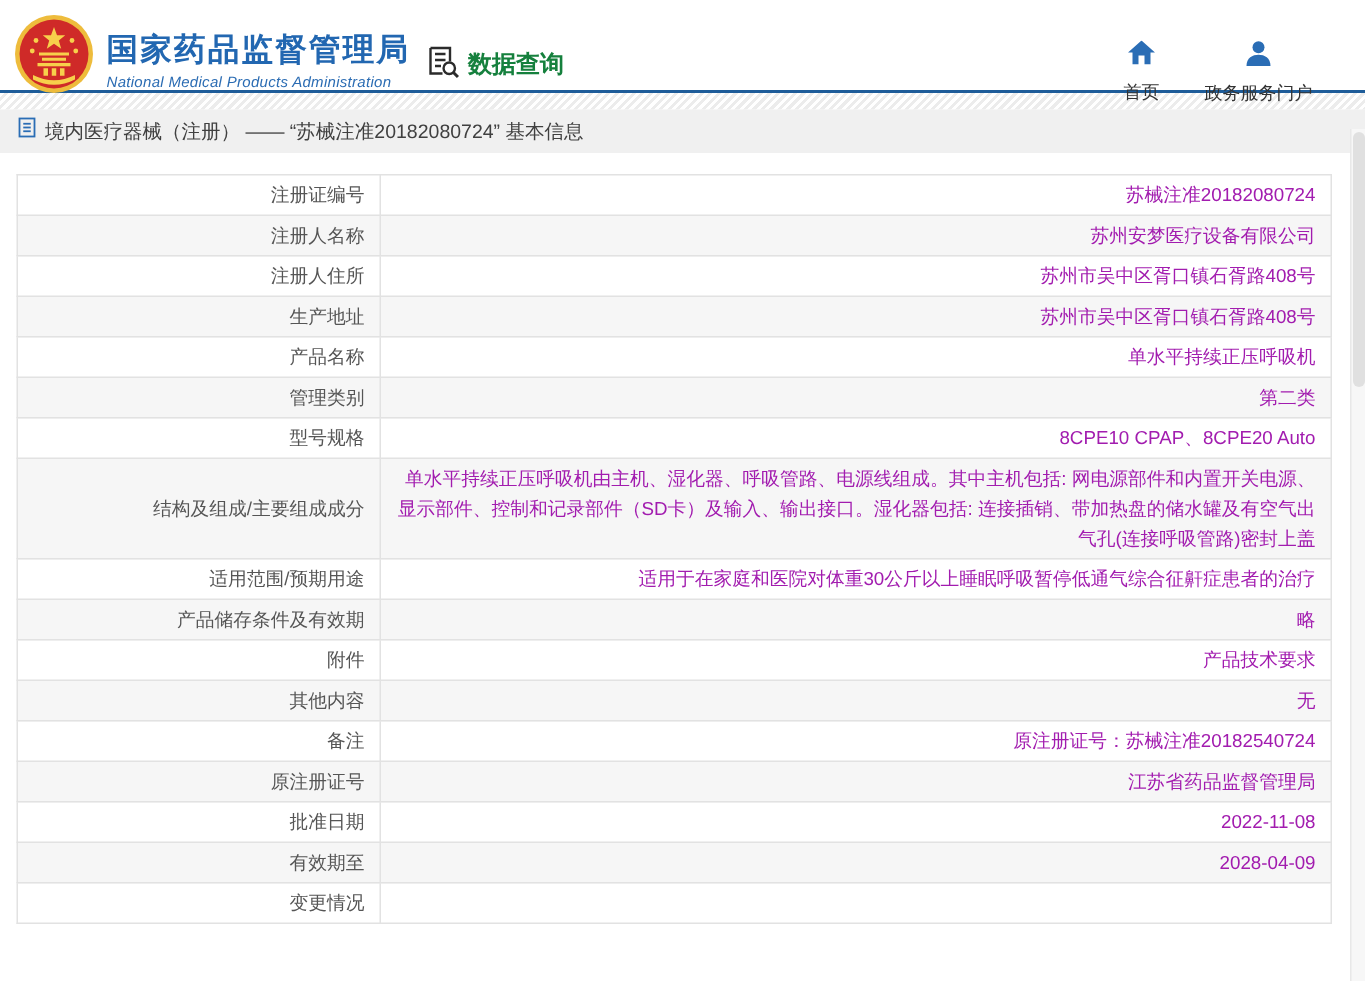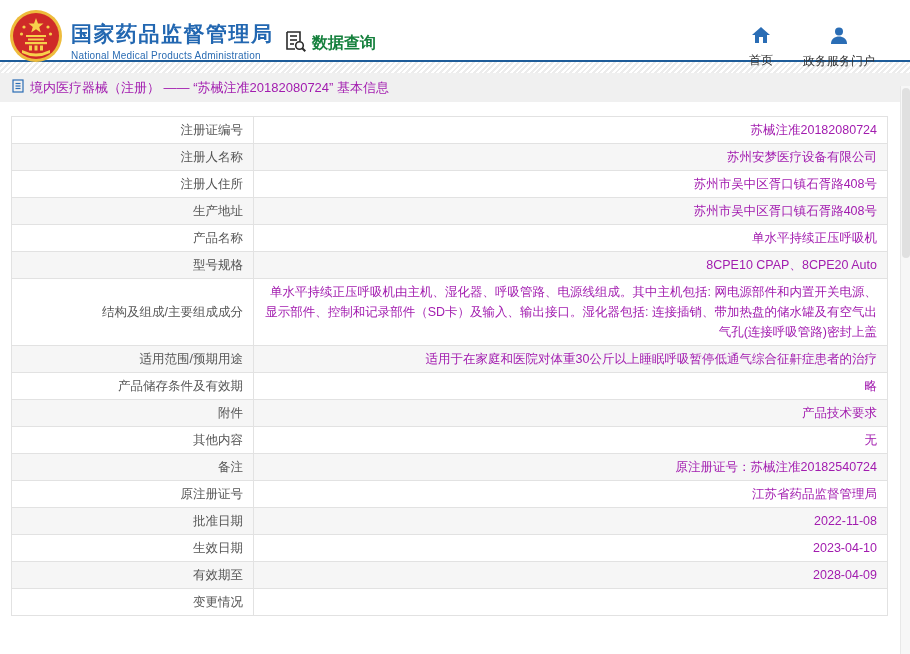--- a/index.html
+++ b/index.html
@@ -30,20 +30,21 @@
     font-weight: bold;
     color: #2267b1;
     letter-spacing: 1.5px;
     line-height: 1.2;
   }
   .logo-sub {
     font-size: 10px;
     color: #2b6cb3;
     margin-top: 4px;
     letter-spacing: 0.2px;
+    font-style: italic;
   }
   .data-query {
     position: absolute;
     left: 283px; top: 29px;
     display: flex;
     align-items: center;
     gap: 5px;
     cursor: pointer;
   }
   .data-query-label {
@@ -80,21 +81,21 @@
   .breadcrumb {
     height: 29px;
     background: #f0f0f0;
     display: flex;
     align-items: center;
     padding-left: 12px;
     gap: 6px;
   }
   .breadcrumb-text {
     font-size: 13px;
-    color: #a21caf;
+    color: #404040;
   }
   
   .content { padding: 14px 22px 0 11px; }
   table.info {
     width: 877px;
     border-collapse: collapse;
     border: 1px solid #c9c9c9;
     font-size: 12.5px;
     color: #555;
     table-layout: fixed;
@@ -224,20 +225,24 @@
         </tr>
       <tr>
           <td class="lbl">生产地址</td>
           <td class="val">苏州市吴中区胥口镇石胥路408号</td>
         </tr>
       <tr>
           <td class="lbl">产品名称</td>
           <td class="val">单水平持续正压呼吸机</td>
         </tr>
       <tr>
+          <td class="lbl">管理类别</td>
+          <td class="val">第二类</td>
+        </tr>
+      <tr>
           <td class="lbl">型号规格</td>
           <td class="val">8CPE10 CPAP、8CPE20 Auto</td>
         </tr>
       <tr>
           <td class="lbl">结构及组成/主要组成成分</td>
           <td class="val">单水平持续正压呼吸机由主机、湿化器、呼吸管路、电源线组成。其中主机包括: 网电源部件和内置开关电源、显示部件、控制和记录部件（SD卡）及输入、输出接口。湿化器包括: 连接插销、带加热盘的储水罐及有空气出气孔(连接呼吸管路)密封上盖</td>
         </tr>
       <tr>
           <td class="lbl">适用范围/预期用途</td>
           <td class="val">适用于在家庭和医院对体重30公斤以上睡眠呼吸暂停低通气综合征鼾症患者的治疗</td>
@@ -260,24 +265,20 @@
         </tr>
       <tr>
           <td class="lbl">原注册证号</td>
           <td class="val">江苏省药品监督管理局</td>
         </tr>
       <tr>
           <td class="lbl">批准日期</td>
           <td class="val">2022-11-08</td>
         </tr>
       <tr>
-          <td class="lbl">生效日期</td>
-          <td class="val">2023-04-10</td>
-        </tr>
-      <tr>
           <td class="lbl">有效期至</td>
           <td class="val">2028-04-09</td>
         </tr>
       <tr>
           <td class="lbl">变更情况</td>
           <td class="val"></td>
         </tr>
 
     </tbody>
   </table>

